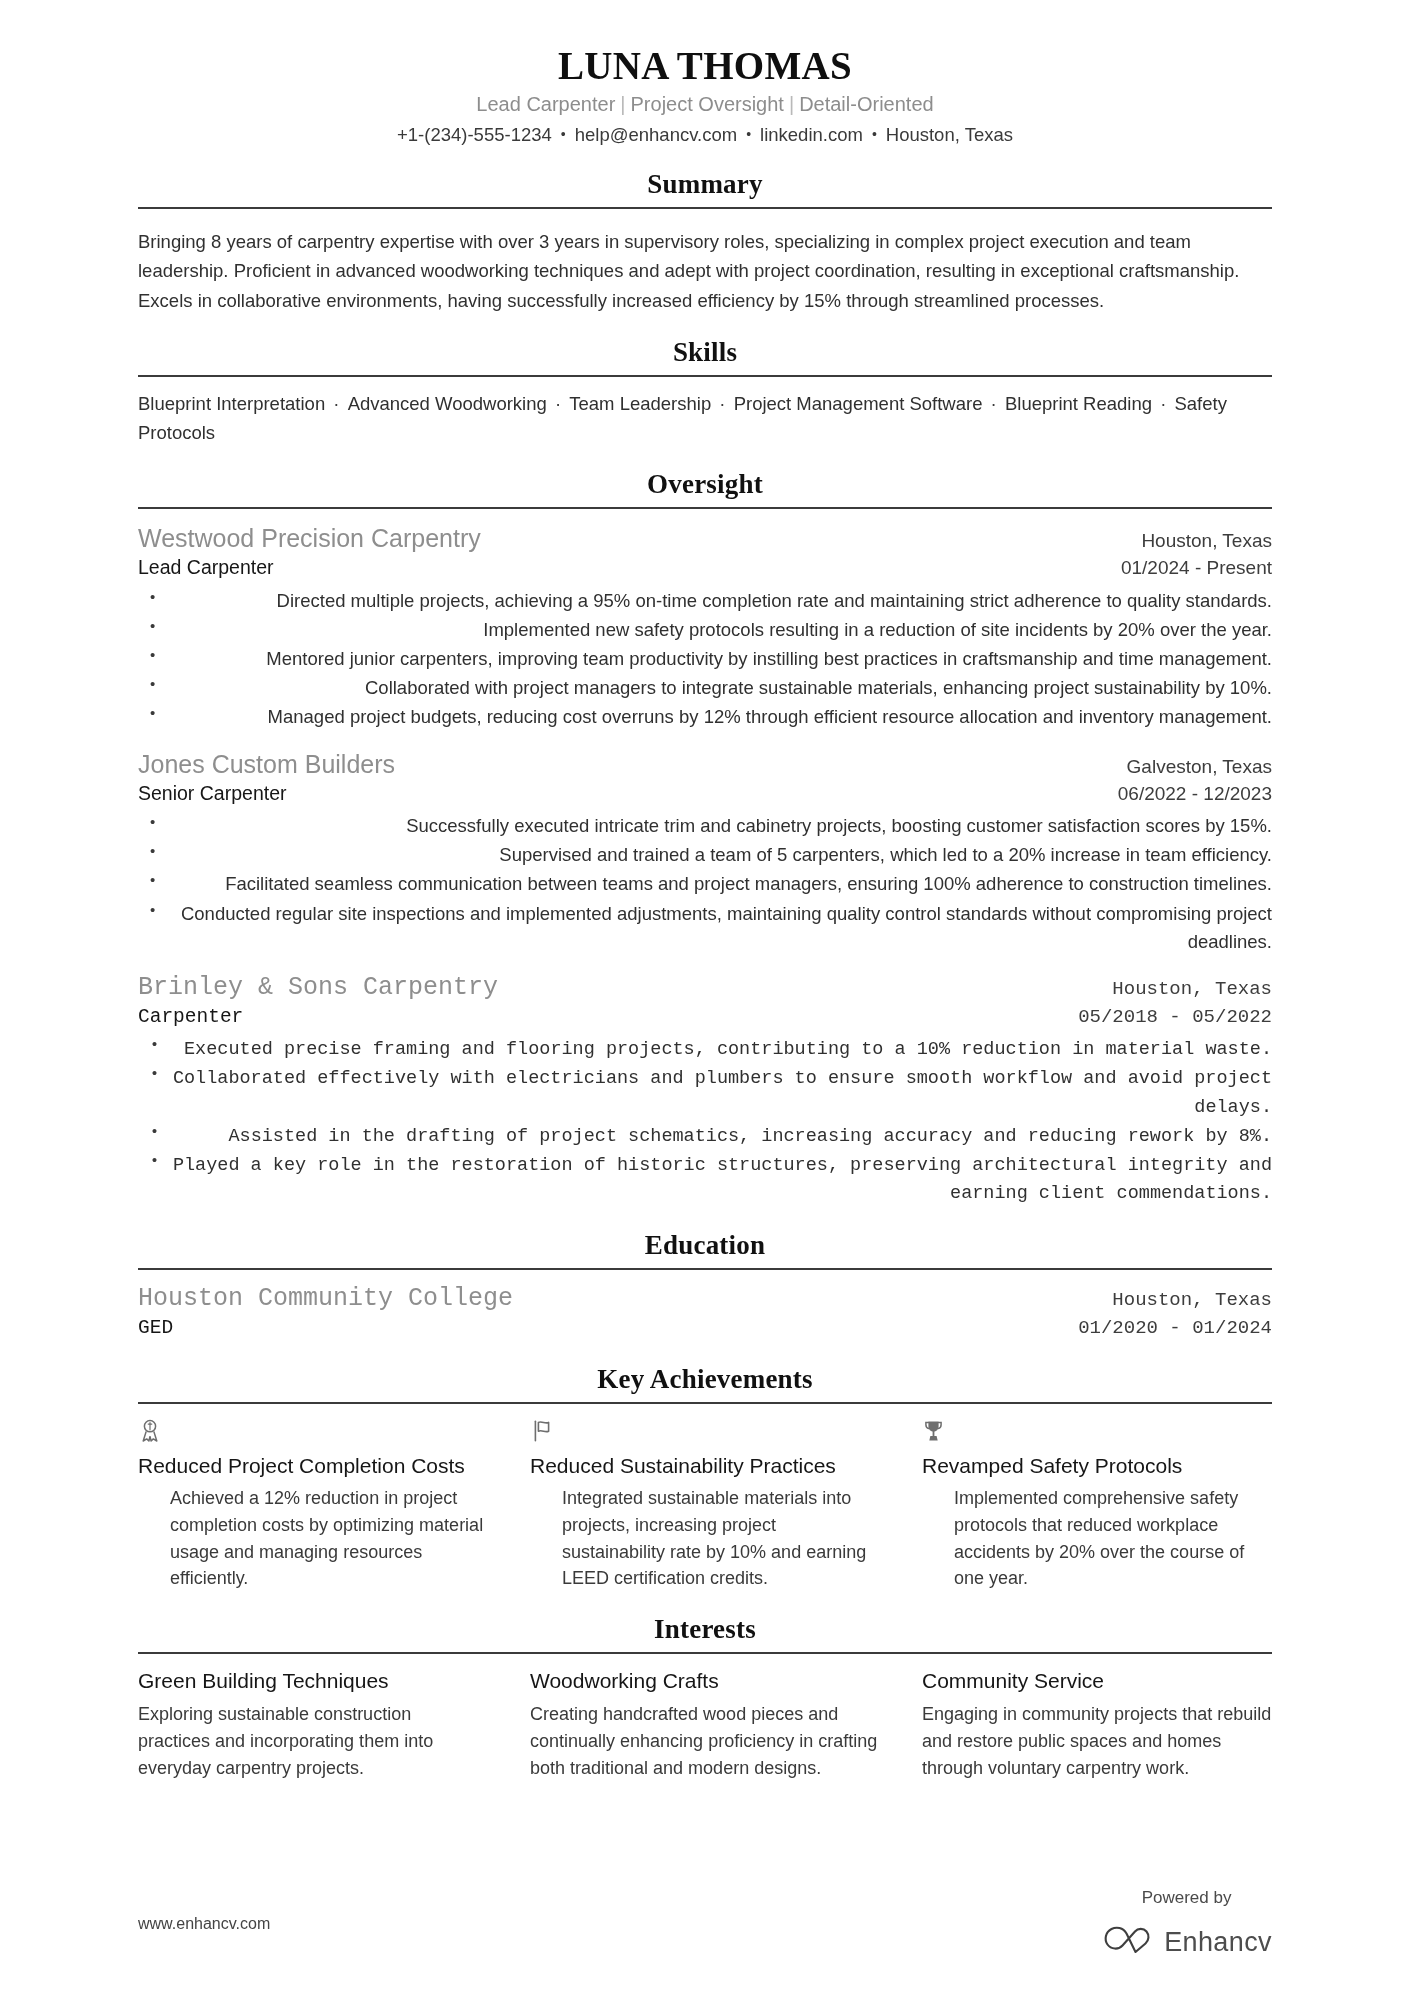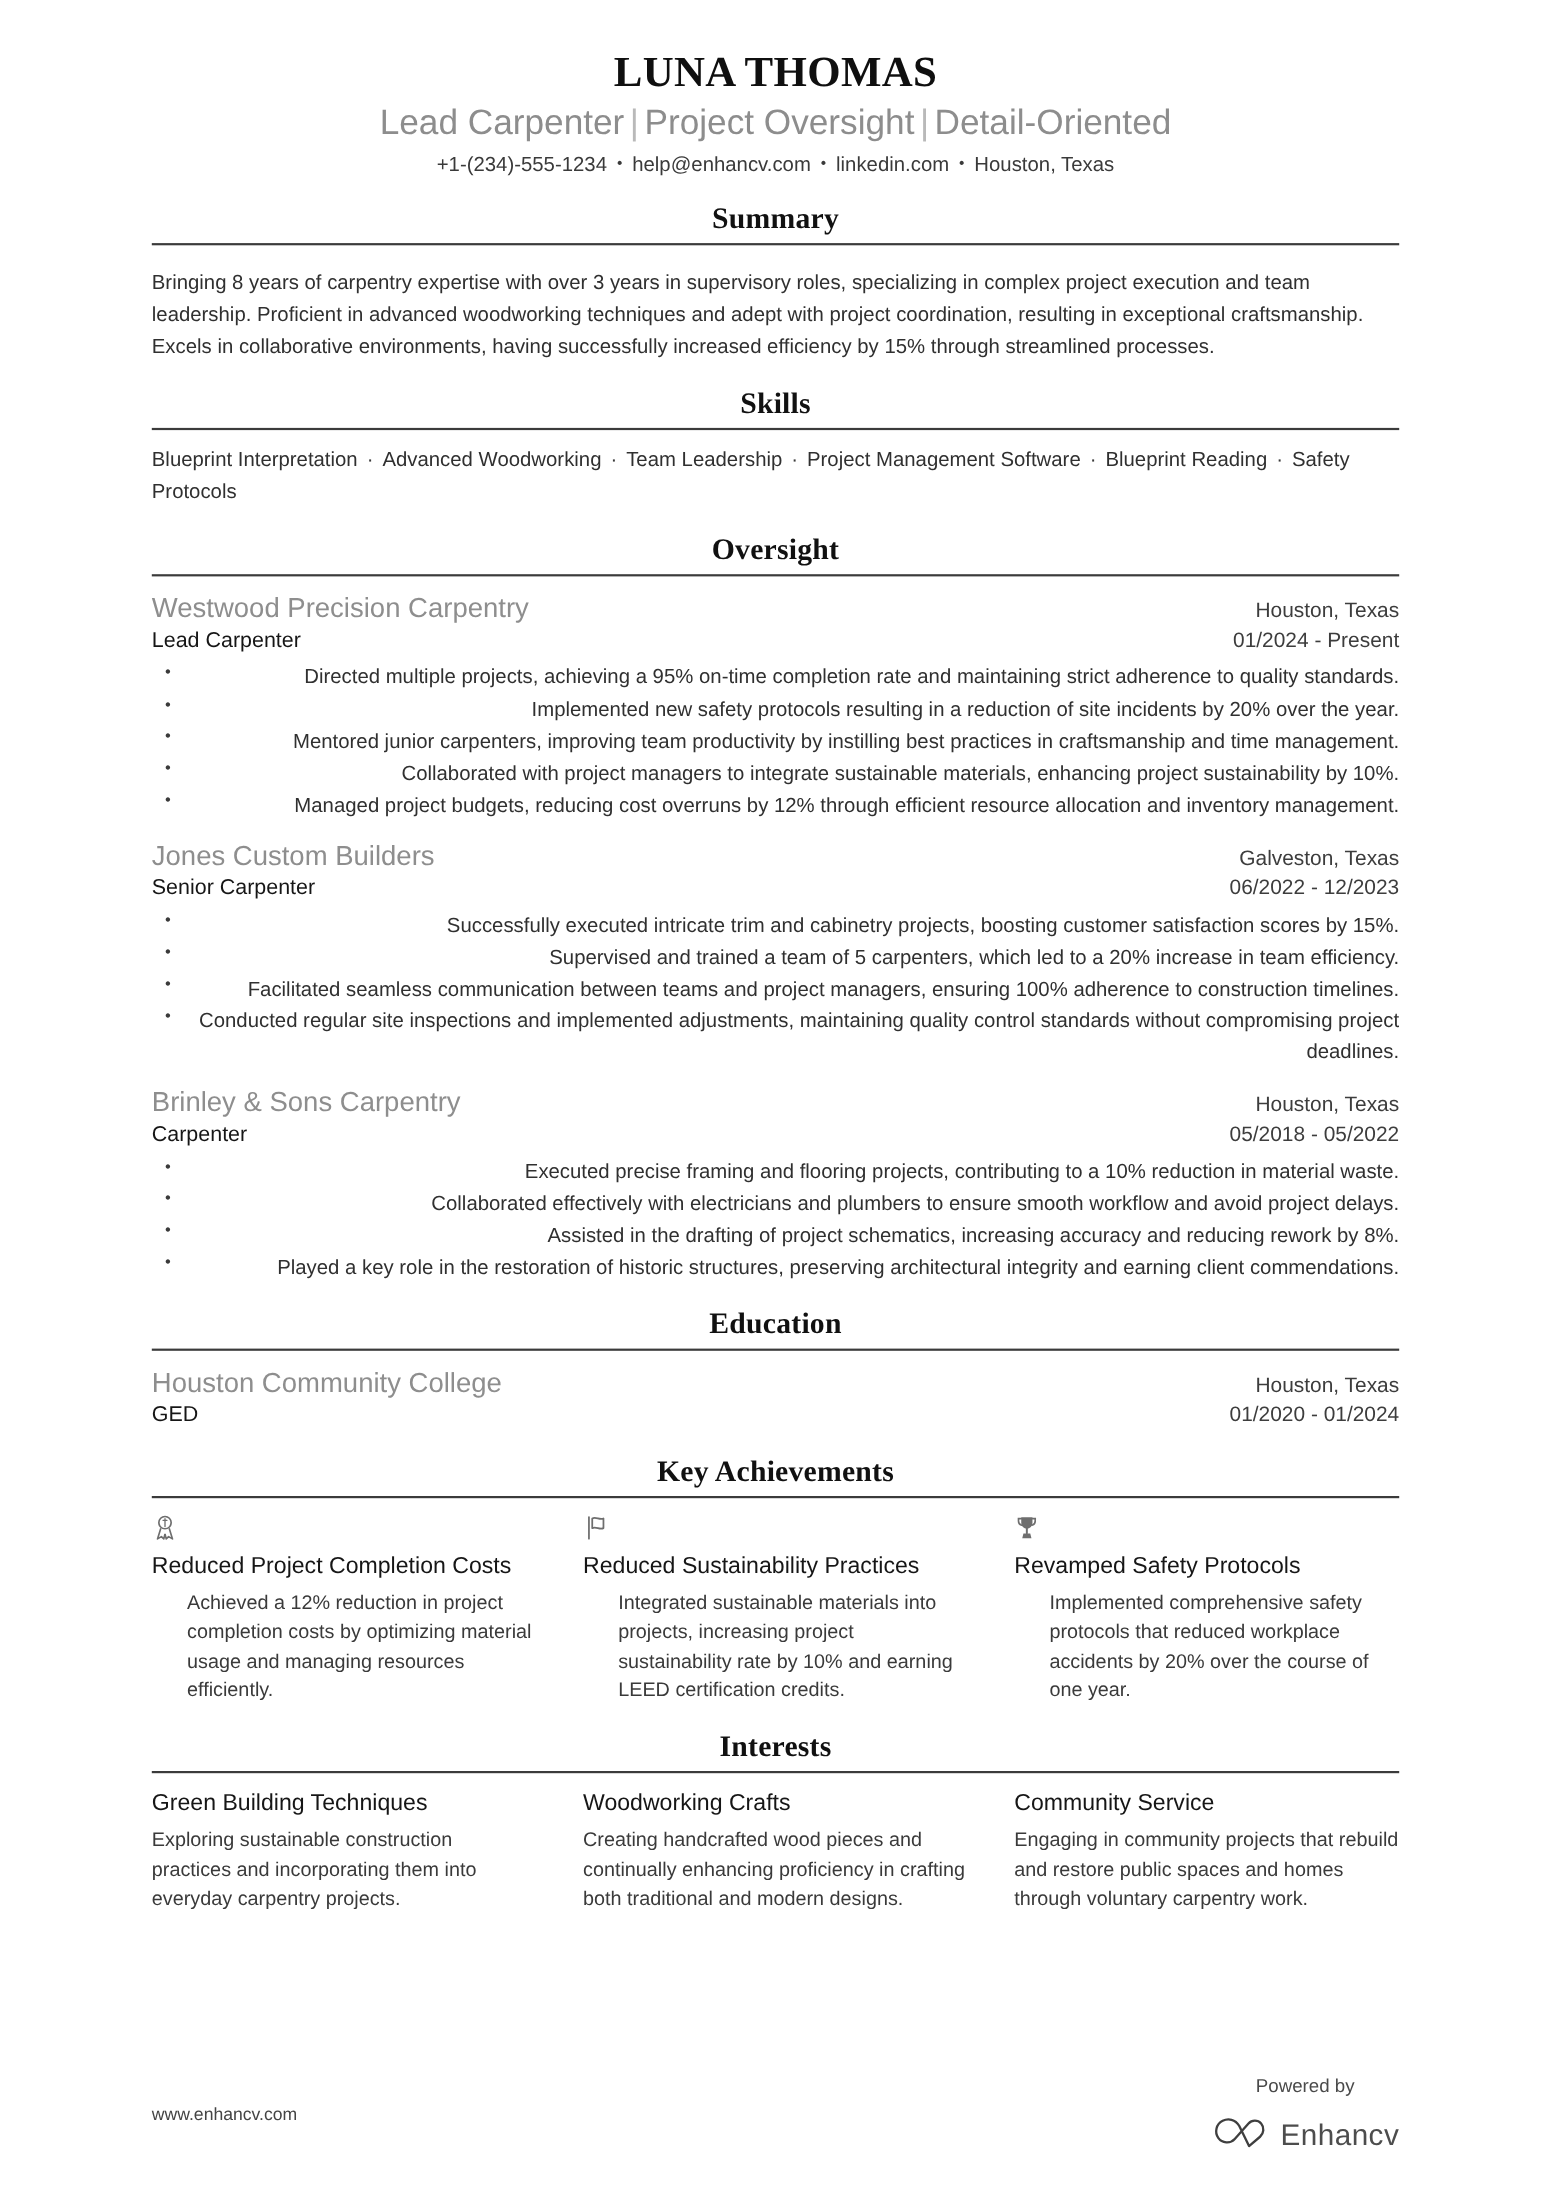--- a/index.html
+++ b/index.html
@@ -27,21 +27,21 @@
   .hdr-name {
     font-family: "Liberation Serif", serif;
     font-weight: bold;
     font-size: 39px;
     letter-spacing: 0.3px;
     color: #0f0f0f;
     line-height: 1.12;
     margin: 0 0 4px 0;
   }
   .hdr-title {
-    font-size: 32px;
+    font-size: 20px;
     color: #8d8d8d;
     font-weight: 400;
     line-height: 1.2;
     margin-bottom: 7px;
     white-space: nowrap;
   }
   .hdr-title .bar { color: #b9b9b9; padding: 0 5px; font-weight: 300; }
   .hdr-contact {
     font-size: 18.5px;
     color: #3a3a3a;
@@ -82,21 +82,21 @@
   
   .skills-line {
     font-size: 18.5px;
     line-height: 1.55;
     color: #303030;
   }
   .skills-line .dot { padding: 0 3px; color: #3a3a3a; }
 
   
   .entry { margin-bottom: 16px; text-align: right; }
-  .entry:last-child { margin-bottom: 2px; }
+  .entry:last-child { margin-bottom: 2px; font-family: Liberation Mono, monospace; }
   .entry-row {
     display: flex;
     justify-content: space-between;
     align-items: baseline;
     gap: 20px;
   }
   .org {
     font-size: 25px;
     color: #8e8e8e;
     font-weight: 400;

